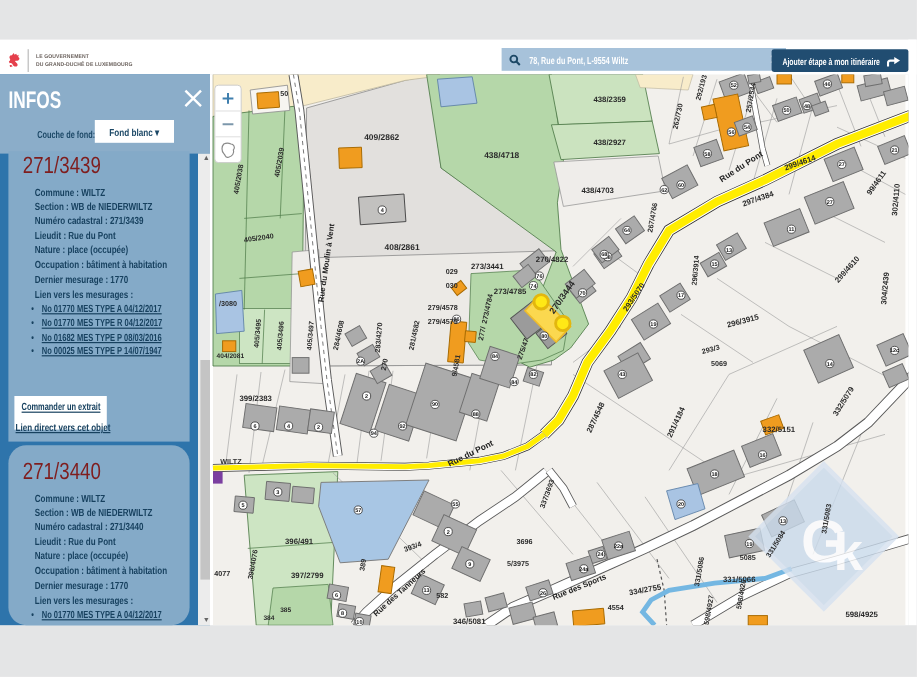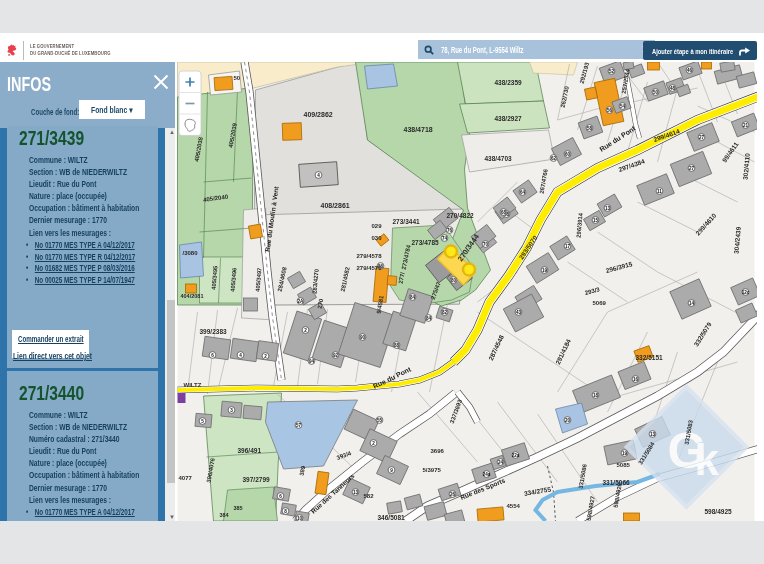--- a/index.html
+++ b/index.html
@@ -20,21 +20,21 @@
 #sidehead{position:absolute;left:0;top:0;width:175px;height:66px;background:#8badc9;}
 #infos{position:absolute;left:7px;top:11px;color:#fff;font-size:20px;font-weight:bold;}
 #closex{position:absolute;left:152px;top:11px;width:18px;height:18px;}
 #couche{position:absolute;left:31px;top:45px;font-size:8.5px;font-weight:bold;color:#1c4866;}
 #dd{position:absolute;left:79px;top:38px;width:66px;height:19px;background:#fff;font-size:8.5px;font-weight:bold;color:#1c4866;}
 #dd span{position:absolute;left:12px;top:5px;white-space:nowrap;}
 #scrl{position:absolute;left:165px;top:66px;width:10px;height:393px;background:#ececec;}
 #scrl .th{position:absolute;left:2px;top:172px;width:8px;height:183px;background:#c4c4c4;}
 #scrl .a{position:absolute;left:4px;color:#666;font-size:6px;}
 .card{position:absolute;left:7px;width:151px;background:#84aac8;color:#17415f;overflow:hidden;}
-.num{color:#14532d;font-size:19.5px;font-weight:bold;margin-left:12px;white-space:nowrap;}
+.num{color:#7f1d1d;font-size:19.5px;font-weight:normal;margin-left:12px;white-space:nowrap;}
 .ln{margin-left:22px;font-size:8.6px;font-weight:bold;white-space:nowrap;height:12.1px;}
 .lnk{margin-left:19px;font-size:8.6px;font-weight:bold;white-space:nowrap;height:11.9px;}
 .lnk u{margin-left:9px;}
 #cmd{position:absolute;left:5px;top:204px;width:77px;height:28px;background:#fff;}
 #cmd u{position:absolute;left:6px;top:3.5px;font-size:8.6px;font-weight:bold;white-space:nowrap;}
 #lndir{position:absolute;left:6px;top:225px;font-size:8.6px;font-weight:bold;}
 #map{position:absolute;left:175px;top:0;width:582px;height:459px;}
 </style></head>
 <body>
 <div id="band"></div>
@@ -72,35 +72,36 @@
       </div>
     <div id="scrl">
         <span class="a" style="top:1px">▲</span>
         <span class="a" style="bottom:1px">▼</span>
         <div class="th"></div>
       </div>
     <div class="card" id="c1" style="top:64px;height:242px;">
       <div class="num" style="margin-top:1px"><span class="cx" style="transform:scaleX(.8)">271/3439</span></div>
       <div class="ln" style="margin-top:5px"><span class="cx" style="transform:scaleX(.78)">Commune : WILTZ</span></div>
       <div class="ln"><span class="cx" style="transform:scaleX(.78)">Section : WB de NIEDERWILTZ</span></div>
+      <div class="ln"><span class="cx" style="transform:scaleX(.78)">Numéro cadastral : 271/3439</span></div>
       <div class="ln"><span class="cx" style="transform:scaleX(.78)">Lieudit : Rue du Pont</span></div>
       <div class="ln"><span class="cx" style="transform:scaleX(.78)">Nature : place (occupée)</span></div>
       <div class="ln"><span class="cx" style="transform:scaleX(.78)">Occupation : bâtiment à habitation</span></div>
       <div class="ln"><span class="cx" style="transform:scaleX(.78)">Dernier mesurage : 1770</span></div>
       <div class="ln"><span class="cx" style="transform:scaleX(.78)">Lien vers les mesurages :</span></div>
       <div class="lnk"><span class="cx" style="transform:scaleX(.73)">•<u>No 01770 MES  TYPE  A 04/12/2017</u></span></div>
       <div class="lnk"><span class="cx" style="transform:scaleX(.73)">•<u>No 01770 MES  TYPE  R 04/12/2017</u></span></div>
       <div class="lnk"><span class="cx" style="transform:scaleX(.73)">•<u>No 01682 MES  TYPE  P 08/03/2016</u></span></div>
       <div class="lnk"><span class="cx" style="transform:scaleX(.73)">•<u>No 00025 MES  TYPE  P 14/07/1947</u></span></div>
       <div id="cmd">
           <u class="cx" style="transform:scaleX(.72)">Commander un extrait</u>
         </div>
       <div id="lndir"><u class="cx" style="transform:scaleX(.78)">Lien direct vers cet objet</u></div>
     </div>
-    <div class="card" id="c2" style="top:309px;height:150px;">
+    <div class="card" id="c2" style="top:309px;height:150px;border-radius:15px;">
       <div class="num" style="margin-top:11px"><span class="cx" style="transform:scaleX(.8)">271/3440</span></div>
       <div class="ln" style="margin-top:5px"><span class="cx" style="transform:scaleX(.78)">Commune : WILTZ</span></div>
       <div class="ln"><span class="cx" style="transform:scaleX(.78)">Section : WB de NIEDERWILTZ</span></div>
       <div class="ln"><span class="cx" style="transform:scaleX(.78)">Numéro cadastral : 271/3440</span></div>
       <div class="ln"><span class="cx" style="transform:scaleX(.78)">Lieudit : Rue du Pont</span></div>
       <div class="ln"><span class="cx" style="transform:scaleX(.78)">Nature : place (occupée)</span></div>
       <div class="ln"><span class="cx" style="transform:scaleX(.78)">Occupation : bâtiment à habitation</span></div>
       <div class="ln"><span class="cx" style="transform:scaleX(.78)">Dernier mesurage : 1770</span></div>
       <div class="ln"><span class="cx" style="transform:scaleX(.78)">Lien vers les mesurages :</span></div>
       <div class="lnk"><span class="cx" style="transform:scaleX(.73)">•<u>No 01770 MES  TYPE  A 04/12/2017</u></span></div>

